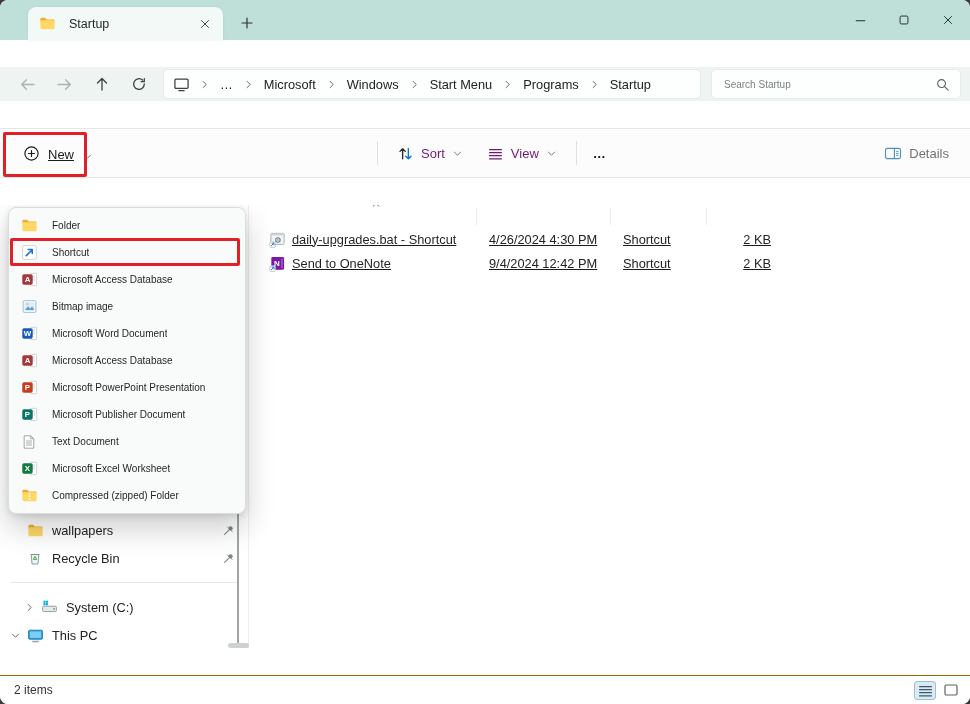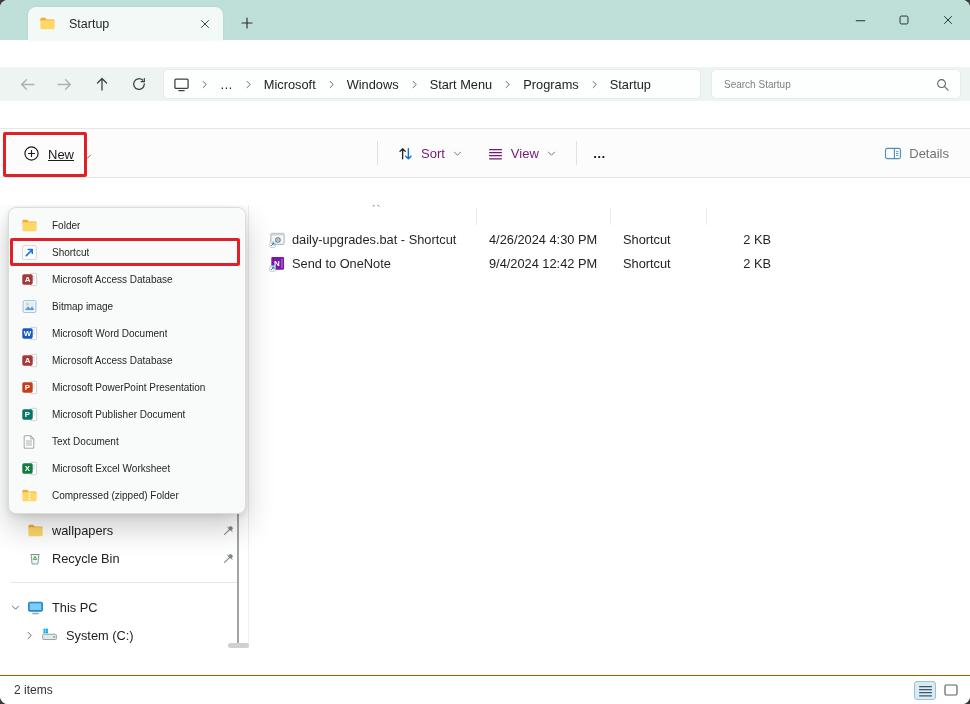--- a/index.html
+++ b/index.html
@@ -53,21 +53,21 @@
   .side-item.indent{padding-left:24px;}
   .exp-slot{width:17px;display:flex;align-items:center;justify-content:flex-start;color:#5f6763;flex:0 0 auto;}
   .side-ico{width:21px;display:flex;align-items:center;flex:0 0 auto;}
   .side-label{flex:1;white-space:nowrap;overflow:hidden;font-size:12.8px;color:#20241f;margin-left:4px;}
   .pin-slot{width:24px;display:flex;align-items:center;justify-content:center;flex:0 0 auto;margin-right:8px;color:#7f8785;}
   .side-divider{height:1px;background:#e6e8e7;margin:10px 10px 10px 10px;}
   .side-vscroll{position:absolute;left:237px;top:308px;width:2px;height:156px;background:#9fa5a3;border-radius:2px;}
   .side-hscroll{position:absolute;left:228px;bottom:0;width:21px;height:5px;background:#cdd2d0;border-radius:3px;}
 
   
-  .filepane{position:absolute;left:257px;top:0;right:0;bottom:0;}
+  .filepane{position:absolute;left:257px;top:0;right:0;bottom:0;text-decoration:underline;}
   .fl-header{display:flex;height:21px;align-items:center;position:relative;color:#454c49;font-size:12.3px;margin-top:1px;}
   .fl-hcell{height:17px;display:flex;align-items:center;border-right:1px solid #ececec;padding-left:12px;box-sizing:border-box;}
   .fl-hcell:last-child{border-right:none;}
   .sort-caret{position:absolute;left:114px;top:-6px;color:#555;}
   .c-name{width:220px;}
   .c-date{width:134px;}
   .c-type{width:96px;}
   .c-size{width:74px;justify-content:flex-end;padding-right:10px;padding-left:0;}
   .fl-hcell.c-name{padding-left:33px;}
   .fl-row{display:flex;height:24px;align-items:center;font-size:12.8px;color:#1f2422;border-radius:3px;}
@@ -338,56 +338,56 @@
           <span class="side-label">Recycle Bin</span>
           <span class="pin-slot">
             <svg viewBox="0 0 16 16" width="13" height="13">
               <circle cx="10.6" cy="5.4" r="2.6" fill="#7f8785"></circle>
               <path d="M6.8 3.6l5.6 5.6" stroke="#7f8785" stroke-width="1.2" stroke-linecap="round"></path>
               <path d="M8.5 7.5L3.2 12.8" stroke="#7f8785" stroke-width="1.4" stroke-linecap="round"></path>
             </svg>
           </span>
         </div>
       <div class="side-divider"></div>
-        <div class="side-item">
-          <span class="exp-slot">
-            <svg viewBox="0 0 16 16" width="11" height="11">
-              <path d="M3.5 6L8 10.5 12.5 6" stroke="currentColor" stroke-width="1.4" fill="none" stroke-linecap="round" stroke-linejoin="round"></path>
-            </svg>
-          </span>
-          <span class="side-ico">
-            <svg viewBox="0 0 16 16" width="17" height="17">
-              <rect x="1.5" y="3" width="13" height="8.5" rx="1" fill="#2a9ce0" stroke="#1174b3" stroke-width="0.8"></rect>
-              <rect x="2.7" y="4.2" width="10.6" height="6.1" fill="#7ecdf4"></rect>
-              <path d="M5.5 13.6h5" stroke="#9aa4a1" stroke-width="1.4" stroke-linecap="round"></path>
-            </svg>
-          </span>
-          <span class="side-label">This PC</span>
-
-        </div>
-
         <div class="side-item indent">
           <span class="exp-slot">
             <svg viewBox="0 0 16 16" width="11" height="11">
               <path d="M6 3.5L10.5 8 6 12.5" stroke="currentColor" stroke-width="1.4" fill="none" stroke-linecap="round" stroke-linejoin="round"></path>
             </svg>
           </span>
           <span class="side-ico">
             <svg viewBox="0 0 16 16" width="17" height="17">
               <g fill="#00adef">
                 <rect x="2.3" y="1.6" width="2" height="2"></rect>
                 <rect x="4.6" y="1.6" width="2" height="2"></rect>
                 <rect x="2.3" y="3.9" width="2" height="2"></rect>
                 <rect x="4.6" y="3.9" width="2" height="2"></rect>
               </g>
               <rect x="1.5" y="6.8" width="13" height="5" rx="1" fill="#e3e8ea" stroke="#8f9ea6" stroke-width="0.9"></rect>
               <circle cx="12.3" cy="9.3" r="0.9" fill="#58b458"></circle>
             </svg>
           </span>
           <span class="side-label">System (C:)</span>
+
+        </div>
+
+        <div class="side-item">
+          <span class="exp-slot">
+            <svg viewBox="0 0 16 16" width="11" height="11">
+              <path d="M3.5 6L8 10.5 12.5 6" stroke="currentColor" stroke-width="1.4" fill="none" stroke-linecap="round" stroke-linejoin="round"></path>
+            </svg>
+          </span>
+          <span class="side-ico">
+            <svg viewBox="0 0 16 16" width="17" height="17">
+              <rect x="1.5" y="3" width="13" height="8.5" rx="1" fill="#2a9ce0" stroke="#1174b3" stroke-width="0.8"></rect>
+              <rect x="2.7" y="4.2" width="10.6" height="6.1" fill="#7ecdf4"></rect>
+              <path d="M5.5 13.6h5" stroke="#9aa4a1" stroke-width="1.4" stroke-linecap="round"></path>
+            </svg>
+          </span>
+          <span class="side-label">This PC</span>
 
         </div>
 
         <div class="side-item indent">
           <span class="exp-slot">
             <svg viewBox="0 0 16 16" width="11" height="11">
               <path d="M6 3.5L10.5 8 6 12.5" stroke="currentColor" stroke-width="1.4" fill="none" stroke-linecap="round" stroke-linejoin="round"></path>
             </svg>
           </span>
           <span class="side-ico">

